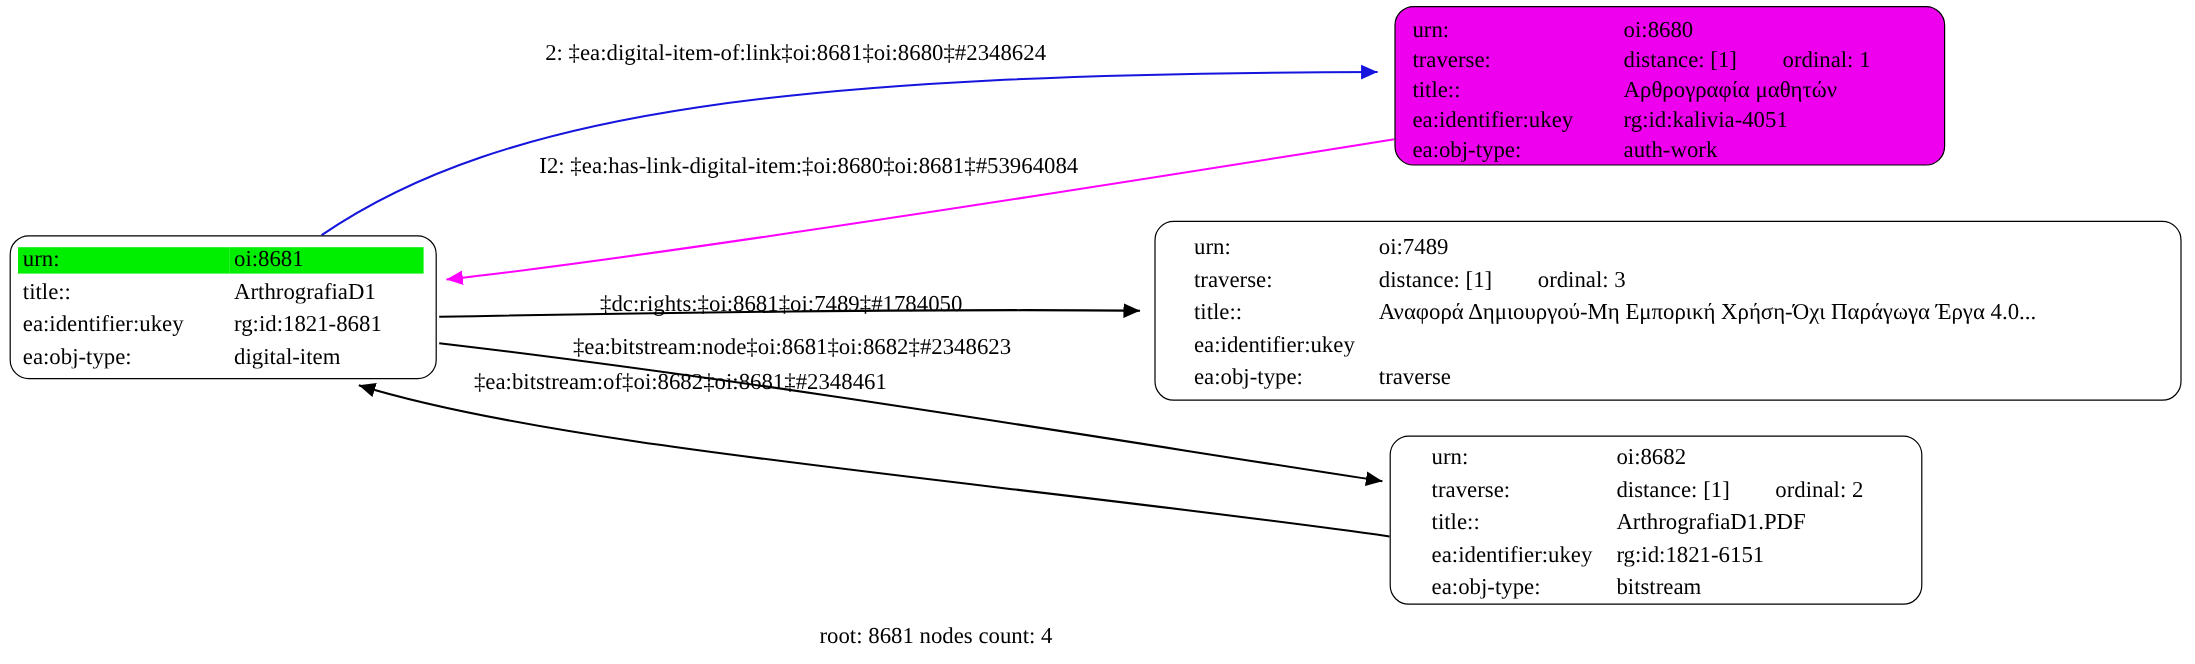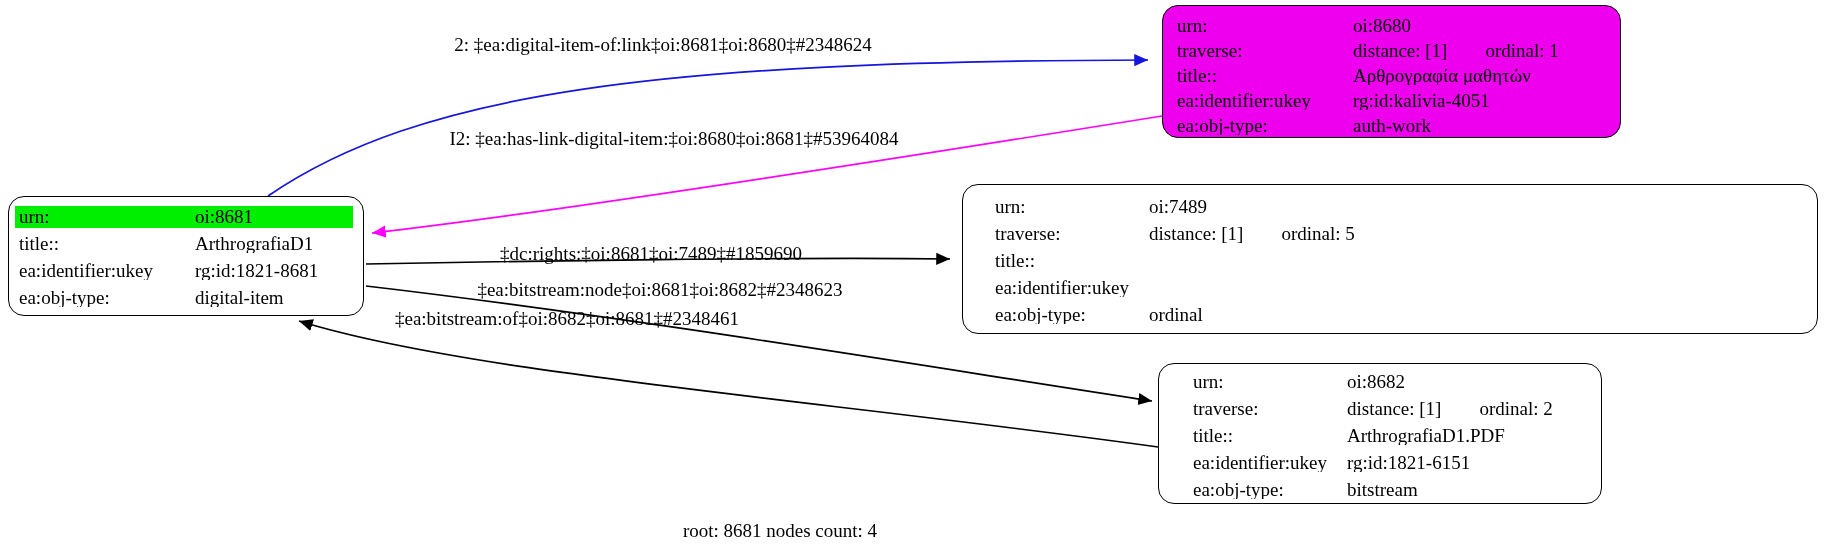--- a/index.html
+++ b/index.html
@@ -102,31 +102,32 @@
   </div>
 
   <div class="gnode" id="node-7489" style="left:962px;top:184px;width:856px;height:150px;padding:8px 14px 8px 32px;">
     <div class="rows">
       <div class="kv" style="grid-template-columns:150px 1fr;height:27px;">
         <span>urn:</span>
         <span>oi:7489</span>
       </div>
       <div class="kv" style="grid-template-columns:150px 1fr;height:27px;">
         <span>traverse:</span>
-        <span><span>distance: [1]</span><span class="v2">ordinal: 5</span></span>
+        <span><span>distance: [1]</span><span class="v2">ordinal: 3</span></span>
       </div>
       <div class="kv" style="grid-template-columns:150px 1fr;height:27px;">
         <span>title::</span>
+        <span>Αναφορά Δημιουργού-Μη Εμπορική Χρήση-Όχι Παράγωγα Έργα 4.0...</span>
       </div>
       <div class="kv" style="grid-template-columns:150px 1fr;height:27px;">
         <span>ea:identifier:ukey</span>
       </div>
       <div class="kv" style="grid-template-columns:150px 1fr;height:27px;">
         <span>ea:obj-type:</span>
-        <span>ordinal</span>
+        <span>traverse</span>
       </div>
     </div>
   </div>
 
   <div class="gnode" id="node-8682" style="left:1158px;top:363px;width:444px;height:141px;padding:4px 14px 4px 34px;">
     <div class="rows">
       <div class="kv" style="grid-template-columns:150px 1fr;height:27px;">
         <span>urn:</span>
         <span>oi:8682</span>
       </div>
@@ -146,21 +147,21 @@
         <span>ea:obj-type:</span>
         <span>bitstream</span>
       </div>
     </div>
   </div>
 
   <div class="edge-label" style="left:663px;top:45px;">2: ‡ea:digital-item-of:link‡oi:8681‡oi:8680‡#2348624</div>
 
   <div class="edge-label" style="left:651px;top:139px;margin-left:23px;">I2: ‡ea:has-link-digital-item:‡oi:8680‡oi:8681‡#53964084</div>
 
-  <div class="edge-label" style="left:651px;top:254px;">‡dc:rights:‡oi:8681‡oi:7489‡#1859690</div>
+  <div class="edge-label" style="left:651px;top:254px;">‡dc:rights:‡oi:8681‡oi:7489‡#1784050</div>
 
   <div class="edge-label" style="left:660px;top:290px;">‡ea:bitstream:node‡oi:8681‡oi:8682‡#2348623</div>
 
   <div class="edge-label" style="left:567px;top:319px;">‡ea:bitstream:of‡oi:8682‡oi:8681‡#2348461</div>
 
   <div id="footer-label" style="left:780px;top:531px;">root: 8681 nodes count: 4</div>
 
 </div>
 
 </body></html>

